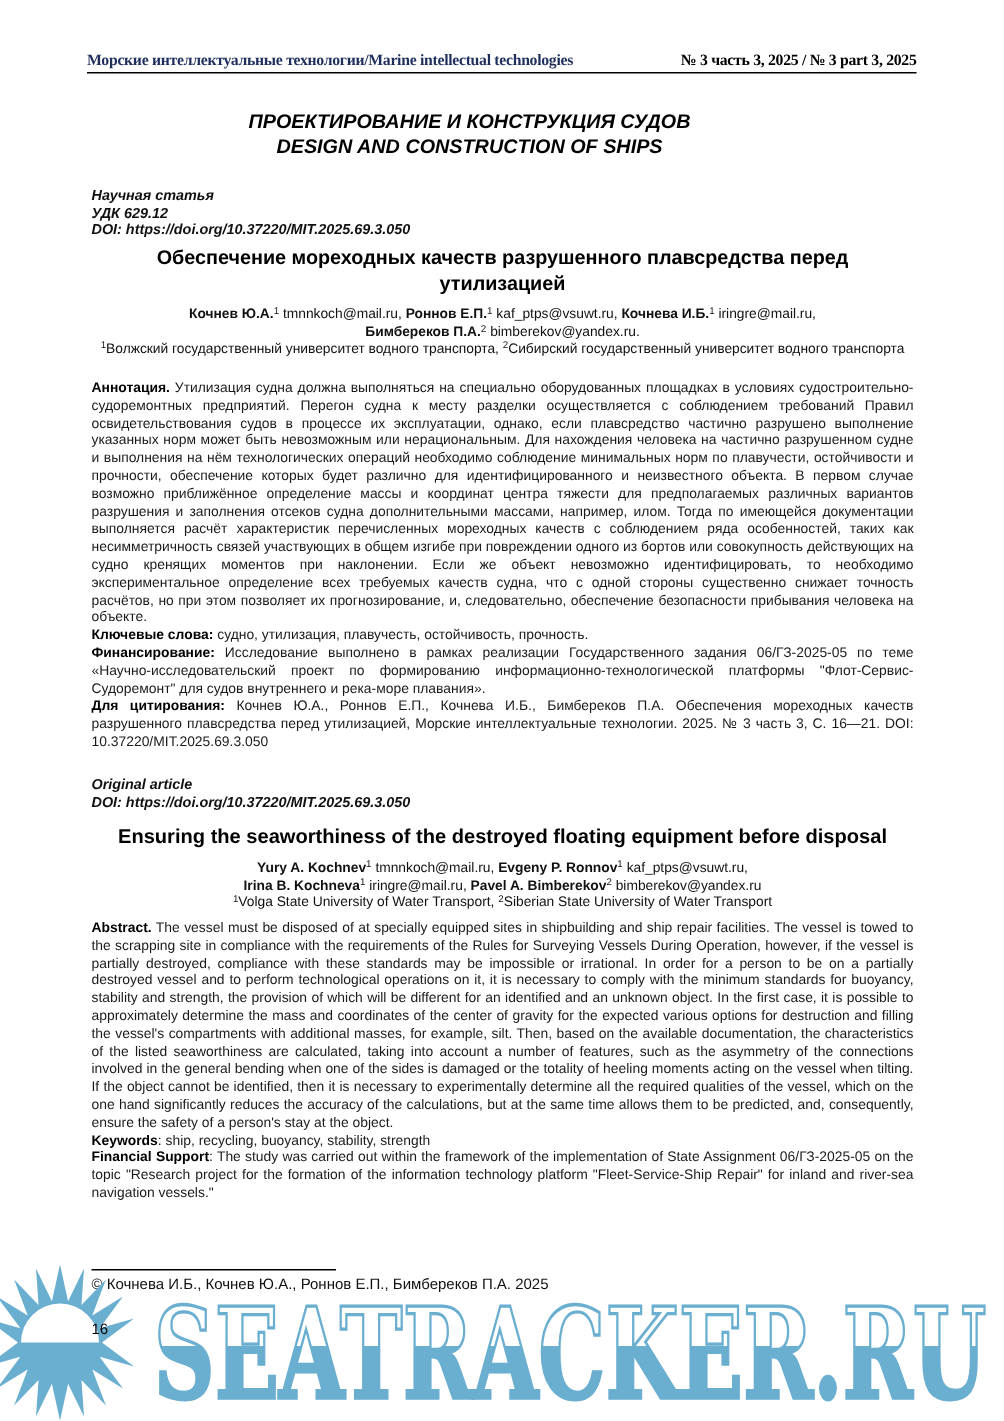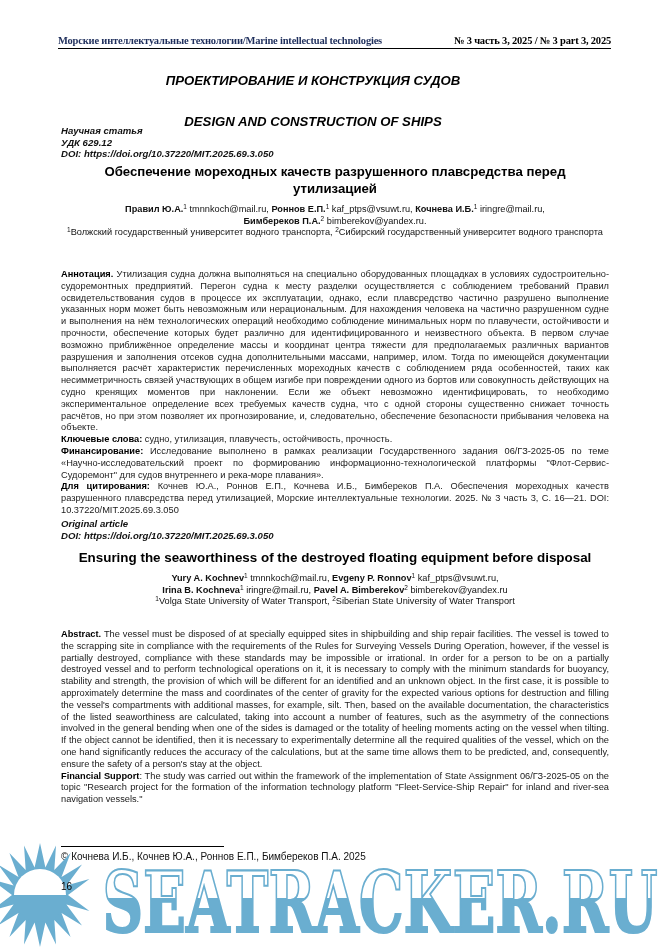--- a/index.html
+++ b/index.html
@@ -16,21 +16,21 @@
       text-align: right;
     }
     .running-header .journal { color: #1f2f5c; }
     .running-header .issue { color: #000; }
 
     .section-title {
       position: absolute; left: 0; width: 626px; text-align: center;
       font-weight: bold; font-style: italic; font-size: 13.2px; color: #000;
     }
     .section-title.ru { top: 73px; }
-    .section-title.en { top: 114px; }
+    .section-title.en { top: 90px; }
 
     .meta {
       position: absolute; left: 61px; font-style: italic; font-weight: bold;
       font-size: 9.6px; line-height: 11.5px; color: #111;
     }
     .meta.ru { top: 125px; }
     .meta.en { top: 518px; }
 
     .article-title {
       position: absolute; left: 70px; width: 530px; text-align: center;
@@ -44,21 +44,21 @@
       font-size: 9.2px; line-height: 11.5px; color: #111;
     }
     .authors.ru { top: 204px; }
     .authors.en { top: 573px; }
     .authors b { font-weight: bold; }
     .authors sup { font-size: 6.5px; vertical-align: 3px; line-height: 0; }
 
     .body-block {
       position: absolute; left: 61px; width: 548px;
       font-size: 9.25px; line-height: 11.8px; color: #1a1a1a;
-      text-align: justify; hyphens: none; margin-top: 16px;
+      text-align: justify; hyphens: none;
     }
     .body-block p { margin: 0; }
     .body-block b { font-weight: bold; color: #000; }
     .body-block.ru-abstract { top: 253px; }
     .body-block.en-abstract { top: 613px; }
 
     .footnote-rule {
       position: absolute; left: 61px; top: 846px; width: 163px; height: 0;
       border-top: 1.2px solid #000;
     }
@@ -89,21 +89,21 @@
 <div class="meta ru">
   <div>Научная статья</div>
   <div>УДК 629.12</div>
   <div>DOI: https://doi.org/10.37220/MIT.2025.69.3.050</div>
 </div>
 
 <div class="article-title ru">Обеспечение мореходных качеств разрушенного плавсредства перед утилизацией</div>
 
 <div class="authors ru">
   <div>
-    <b>Правил Ю.А.</b><sup>1</sup>
+    <b>Кочнев Ю.А.</b><sup>1</sup>
     <span>tmnnkoch@mail.ru</span><span>, </span>
     <b>Роннов Е.П.</b><sup>1</sup>
     <span>kaf_ptps@vsuwt.ru</span><span>, </span>
     <b>Кочнева И.Б.</b><sup>1</sup>
     <span>iringre@mail.ru</span><span>,</span>
     <br>
     <b>Бимбереков П.А.</b><sup>2</sup>
     <span>bimberekov@yandex.ru</span><span>.</span>
   </div>
   <div>
@@ -137,20 +137,21 @@
     <b>Pavel A. Bimberekov</b><sup>2</sup>
     <span>bimberekov@yandex.ru</span>
   </div>
   <div>
     <sup>1</sup><span>Volga State University of Water Transport, </span><sup>2</sup><span>Siberian State University of Water Transport</span>
   </div>
 </div>
 
 <div class="body-block en-abstract">
   <p><b>Abstract.</b> <span>The vessel must be disposed of at specially equipped sites in shipbuilding and ship repair facilities. The vessel is towed to the scrapping site in compliance with the requirements of the Rules for Surveying Vessels During Operation, however, if the vessel is partially destroyed, compliance with these standards may be impossible or irrational. In order for a person to be on a partially destroyed vessel and to perform technological operations on it, it is necessary to comply with the minimum standards for buoyancy, stability and strength, the provision of which will be different for an identified and an unknown object. In the first case, it is possible to approximately determine the mass and coordinates of the center of gravity for the expected various options for destruction and filling the vessel's compartments with additional masses, for example, silt. Then, based on the available documentation, the characteristics of the listed seaworthiness are calculated, taking into account a number of features, such as the asymmetry of the connections involved in the general bending when one of the sides is damaged or the totality of heeling moments acting on the vessel when tilting. If the object cannot be identified, then it is necessary to experimentally determine all the required qualities of the vessel, which on the one hand significantly reduces the accuracy of the calculations, but at the same time allows them to be predicted, and, consequently, ensure the safety of a person's stay at the object.</span></p>
+  <p><b>Keywords</b><span>: ship, recycling, buoyancy, stability, strength</span></p>
   <p><b>Financial Support</b><span>: The study was carried out within the framework of the implementation of State Assignment 06/ГЗ-2025-05 on the topic "Research project for the formation of the information technology platform "Fleet-Service-Ship Repair" for inland and river-sea navigation vessels."</span></p>
 </div>
 
 <div class="footnote-rule"></div>
 <div class="copyright">© Кочнева И.Б., Кочнев Ю.А., Роннов Е.П., Бимбереков П.А. 2025</div>
 
 <svg class="watermark-sun" viewBox="-52 -52 104 104">
   <polygon fill="#6aaed0" points="
     0,-52 5.4,-27.5 16,-49.4 14.3,-25 30.6,-42 21.5,-18 42,-30.6 26.4,-9.5 49.4,-16 28,0
     49.4,16 26.4,9.5 42,30.6 21.5,18 30.6,42 14.3,25 16,49.4 5.4,27.5 0,52 -5.4,27.5

